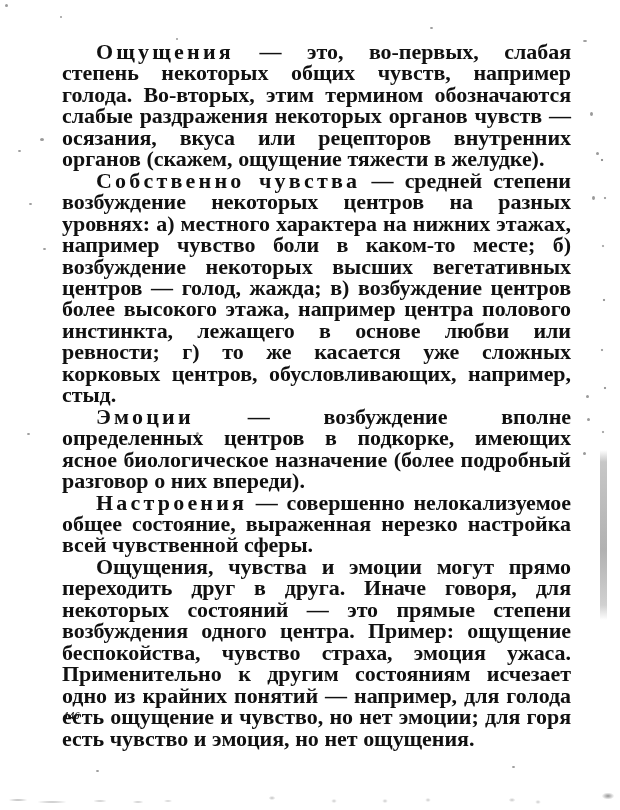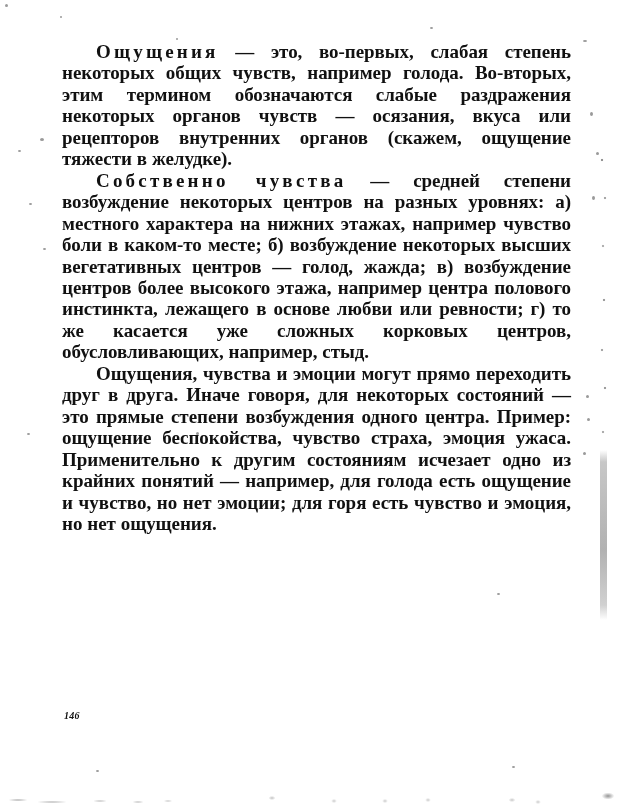--- a/index.html
+++ b/index.html
@@ -63,21 +63,21 @@
       radial-gradient(ellipse 4px 3px at 538px 12px, rgba(80,80,80,.30) 0%, transparent 70%),
       radial-gradient(ellipse 9px 5px at 608px 6px, rgba(60,60,60,.55) 0%, transparent 70%);
   }
 
   
   #textblock {
     position: absolute;
     left: 62px;
     top: 41px;
     width: 509px;
-    font-size: 19px;
+    font-size: 22px;
     line-height: 21.45px;
     color: #111111;
     text-align: justify;
     text-justify: inter-word;
     -webkit-font-smoothing: none;
   }
   #textblock p {
     margin: 0;
     text-indent: 34px;
     font-weight: 600;
@@ -106,20 +106,22 @@
   }
 </style>
 </head>
 <body>
 
 <div id="page">
 
   <div id="textblock">
     <p><span class="lead">Ощущения</span><span> — это, во-первых, слабая степень некоторых общих чувств, например голода. Во-вторых, этим термином обозначаются слабые раздражения некоторых органов чувств — осязания, вкуса или рецепторов внутренних органов (скажем, ощущение тяжести в желудке).</span></p>
     <p><span class="lead">Собственно чувства</span><span> — средней степени возбуждение некоторых центров на разных уровнях: а) местного характера на нижних этажах, например чувство боли в каком-то месте; б) возбуждение некоторых высших вегетативных центров — голод, жажда; в) возбуждение центров более высокого этажа, например центра полового инстинкта, лежащего в основе любви или ревности; г) то же касается уже сложных корковых центров, обусловливающих, например, стыд.</span></p>
+    <p><span class="lead">Эмоции</span><span> — возбуждение вполне определенных центров в подкорке, имеющих ясное биологическое назначение (более подробный разговор о них впереди).</span></p>
+    <p><span class="lead">Настроения</span><span> — совершенно нелокализуемое общее состояние, выраженная нерезко настройка всей чувственной сферы.</span></p>
     <p><span class="lead"></span><span>Ощущения, чувства и эмоции могут прямо переходить друг в друга. Иначе говоря, для некоторых состояний — это прямые степени возбуждения одного центра. Пример: ощущение беспокойства, чувство страха, эмоция ужаса. Применительно к другим состояниям исчезает одно из крайних понятий — например, для голода есть ощущение и чувство, но нет эмоции; для горя есть чувство и эмоция, но нет ощущения.</span></p>
   </div>
 
   <div id="folio">146</div>
 
   <div class="edge-strip"></div>
   <div class="bottom-smudge"></div>
   <div id="speck-layer">
       <div class="noise" style="left: 5px; top: 4px; width: 3px; height: 3px;"></div>
       <div class="noise" style="left: 60px; top: 16px; width: 2px; height: 2px;"></div>

